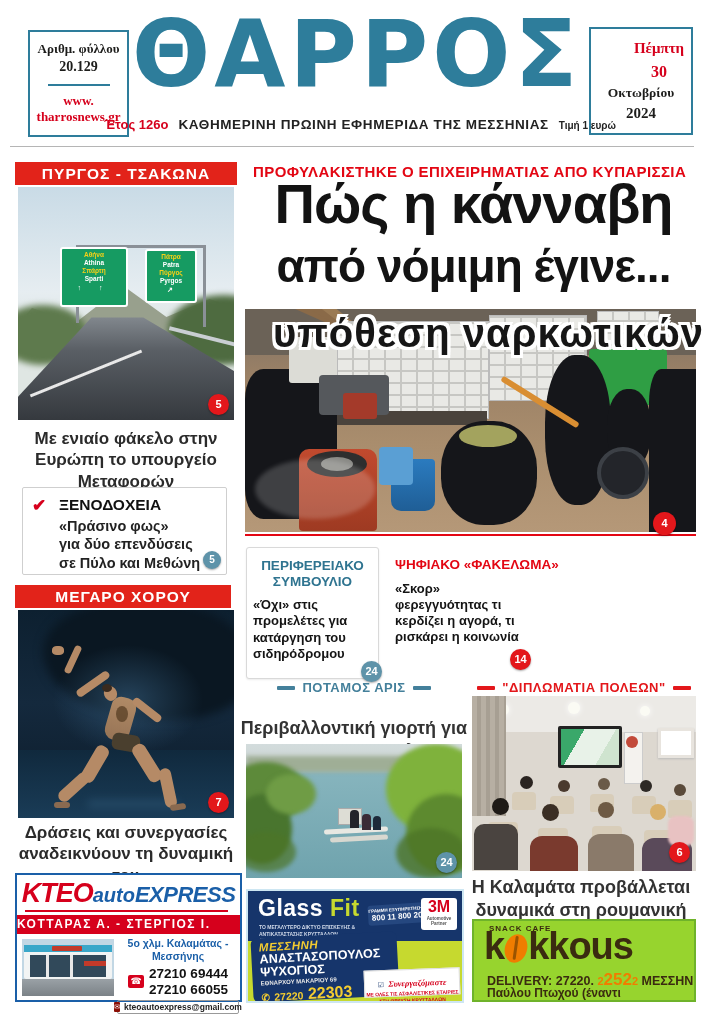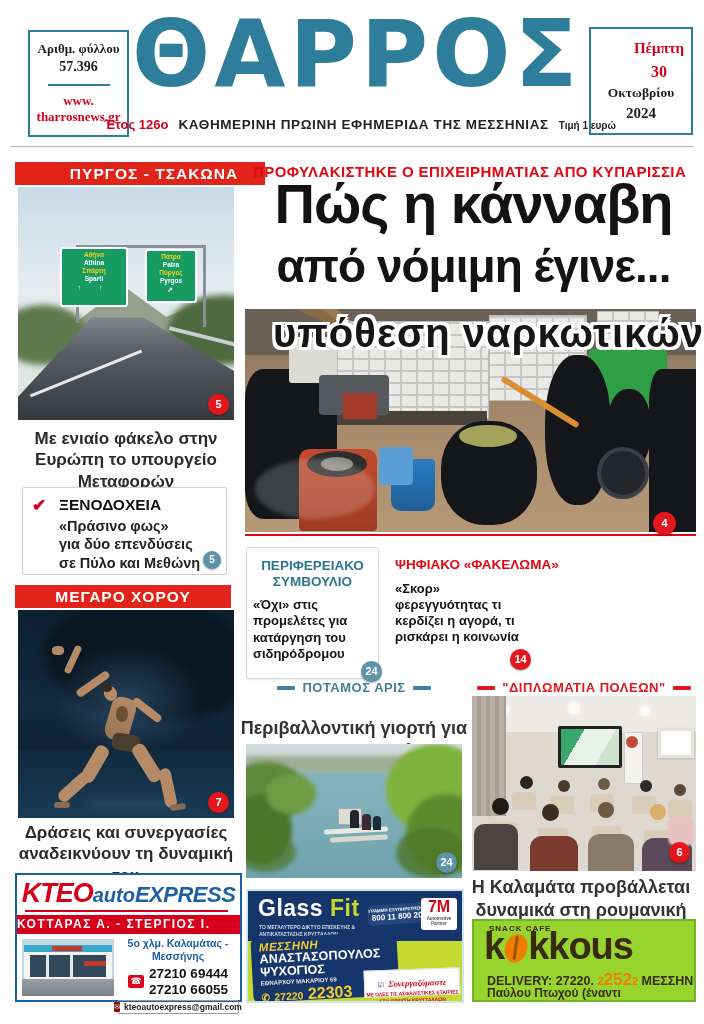--- a/index.html
+++ b/index.html
@@ -38,21 +38,21 @@
   .badge{position:absolute;width:21px;height:21px;border-radius:50%;color:#fff;
          font-size:11px;font-weight:800;text-align:center;line-height:21px;
          box-shadow:0 1px 2px rgba(0,0,0,.35);}
   .badge.red{background:#E3171B;}
   .badge.teal{background:#5E93A9;}
   .caption{font-weight:700;color:#2b2b2b;line-height:1.26;text-align:center;}
   .photo{overflow:hidden;background:#ccc;}
   .photo *{position:absolute;}
 
   
-  #banner-pyrgos{left:15px;top:162px;width:222px;padding-left:28px;}
+  #banner-pyrgos{left:15px;top:162px;width:222px;}
   #photo-highway{left:18px;top:187px;width:216px;height:233px;
       background:linear-gradient(180deg,#c9dbe6 0%,#e6edf1 45%,#dfe6e3 60%);}
   .mtn{left:-10px;top:88px;width:240px;height:60px;background:#98a08d;
        clip-path:polygon(0 100%,10% 55%,28% 80%,48% 18%,66% 70%,84% 40%,100% 62%,100% 100%);filter:blur(1px);}
   .hill-l{left:-20px;top:118px;width:90px;height:60px;background:#5e7a4d;border-radius:50%;filter:blur(3px);}
   .hill-r{left:150px;top:108px;width:110px;height:70px;background:#4e6b40;border-radius:50%;filter:blur(3px);}
   .road{left:0;top:0;width:100%;height:100%;
         clip-path:polygon(0 100%,0 90%,34% 56%,58% 56%,100% 79%,100% 100%);
         background:linear-gradient(180deg,#848a90 55%,#5a5f65 70%,#35393e 100%);}
   .road-line{left:8px;top:185px;width:120px;height:3px;background:#e8e8e8;transform:rotate(-22deg);filter:blur(.4px);}
@@ -192,21 +192,21 @@
   #kk-delivery .o2{color:#F07D00;font-size:17px;font-weight:900;}
   #kk-addr{position:absolute;left:13px;top:65px;font-weight:600;color:#3A2B10;font-size:12px;}
 </style>
 </head>
 <body>
 
 <div id="page">
 
   <div class="abs info-box ctr" id="issue-box">
     <div class="l1">Αριθμ. φύλλου</div>
-    <div class="l2">57.396</div>
+    <div class="l2">20.129</div>
     <div class="rule"></div>
     <div class="site">www.</div>
     <div class="site">tharrosnews.gr</div>
   </div>
 
   <div class="abs ctr" id="masthead">ΘΑΡΡΟΣ</div>
 
   <div class="abs info-box ctr" id="date-box">
     <div class="red d1">Πέμπτη</div>
     <div class="red d2">30</div>
@@ -447,21 +447,21 @@
     </div>
     <div id="gf-tag">
       <div>ΤΟ ΜΕΓΑΛΥΤΕΡΟ ΔΙΚΤΥΟ ΕΠΙΣΚΕΥΗΣ &amp;</div>
       <div>ΑΝΤΙΚΑΤΑΣΤΑΣΗΣ ΚΡΥΣΤΑΛΛΩΝ ΑΥΤΟΚΙΝΗΤΟΥ</div>
     </div>
     <div id="gf-hotline">
       <div class="hl1">ΓΡΑΜΜΗ ΕΞΥΠΗΡΕΤΗΣΗΣ</div>
       <div class="hl2">800 11 800 20</div>
     </div>
     <div id="gf-3m">
-      <div class="mm">7M</div>
+      <div class="mm">3M</div>
       <div class="ms">Automotive Partner</div>
     </div>
     <div id="gf-store">
       <div class="city">ΜΕΣΣΗΝΗ</div>
       <div class="n1">ΑΝΑΣΤΑΣΟΠΟΥΛΟΣ</div>
       <div class="n2">ΨΥΧΟΓΙΟΣ</div>
       <div class="ad">ΕΘΝΑΡΧΟΥ ΜΑΚΑΡΙΟΥ 69</div>
       <div class="phone">
         <span class="pi">✆</span>
         <span class="p1">27220</span>

